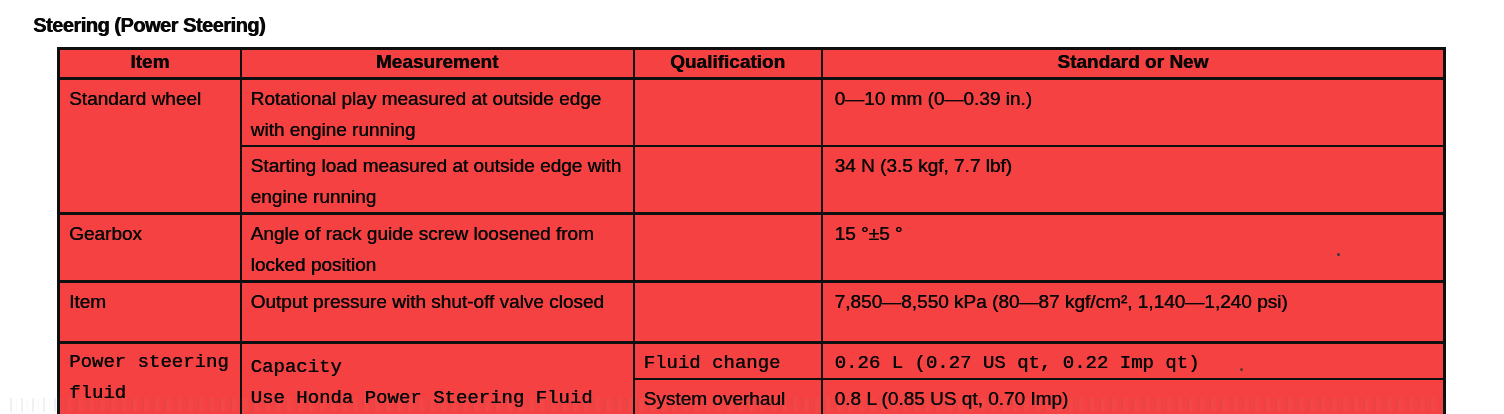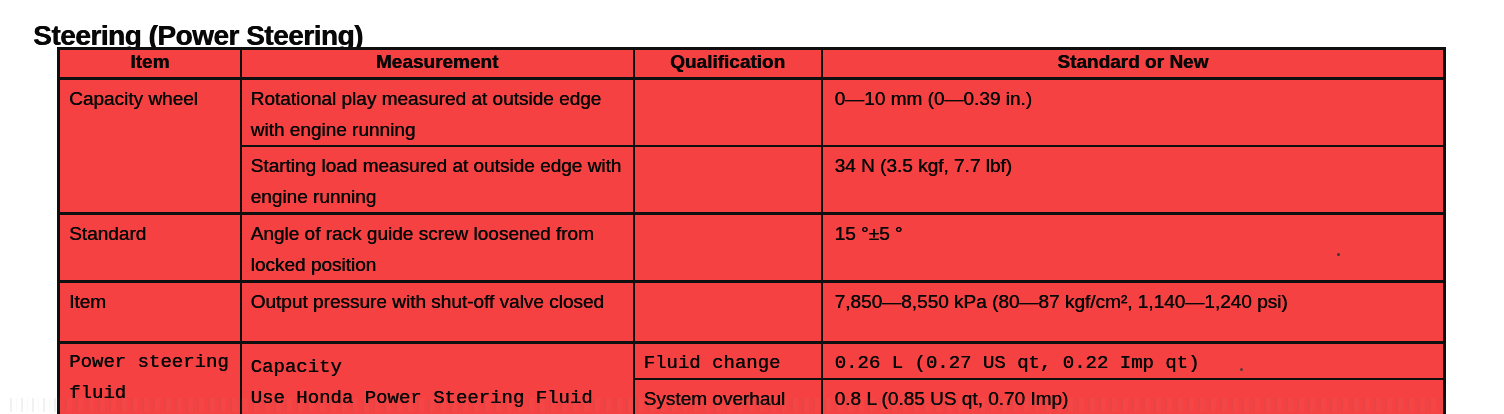--- a/index.html
+++ b/index.html
@@ -14,21 +14,21 @@
   }
   #scan-wrap {
     position: absolute;
     inset: 0;
     filter: contrast(1.05) blur(0.25px);
   }
   .doc-title {
     position: absolute;
     left: 33px;
     top: 1px;
-    font-size: 28px;
+    font-size: 20px;
     font-weight: 700;
     letter-spacing: -0.5px;
     white-space: nowrap;
     text-shadow: 0.6px 0 0 currentColor;
   }
   table.spec {
     position: absolute;
     left: 57px;
     top: 47px;
     width: 1386px;
@@ -108,32 +108,32 @@
     <thead>
       <tr>
         <th>Item</th>
         <th>Measurement</th>
         <th>Qualification</th>
         <th>Standard or New</th>
       </tr>
     </thead>
     <tbody>
       <tr class="r-sw1">
-        <td rowspan="2">Capacity wheel</td>
+        <td rowspan="2">Standard wheel</td>
         <td>Rotational play measured at outside edge with engine running</td>
         <td></td>
         <td class="std">0—10 mm (0—0.39 in.)</td>
       </tr>
       <tr class="r-sw2">
         <td>Starting load measured at outside edge with engine running</td>
         <td></td>
         <td class="std">34 N (3.5 kgf, 7.7 lbf)</td>
       </tr>
       <tr class="r-gb major">
-        <td>Standard</td>
+        <td>Gearbox</td>
         <td>Angle of rack guide screw loosened from locked position</td>
         <td></td>
         <td class="std">15 °±5 °</td>
       </tr>
       <tr class="r-pp major">
         <td>Item</td>
         <td>Output pressure with shut-off valve closed</td>
         <td></td>
         <td class="std">7,850—8,550 kPa (80—87 kgf/cm², 1,140—1,240 psi)</td>
       </tr>

